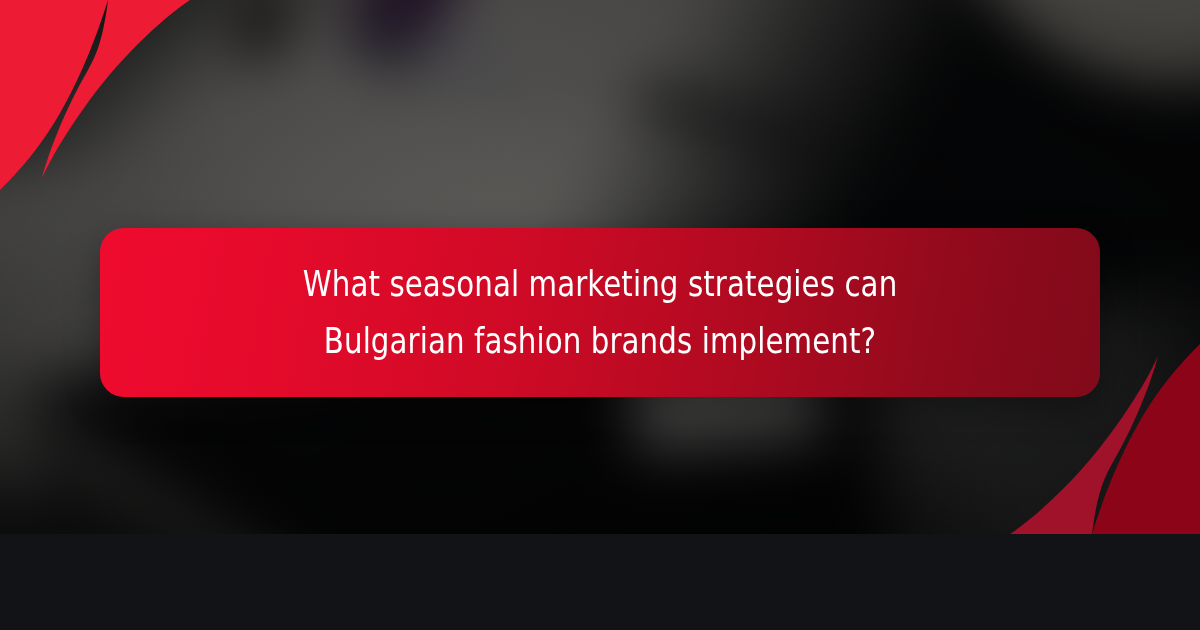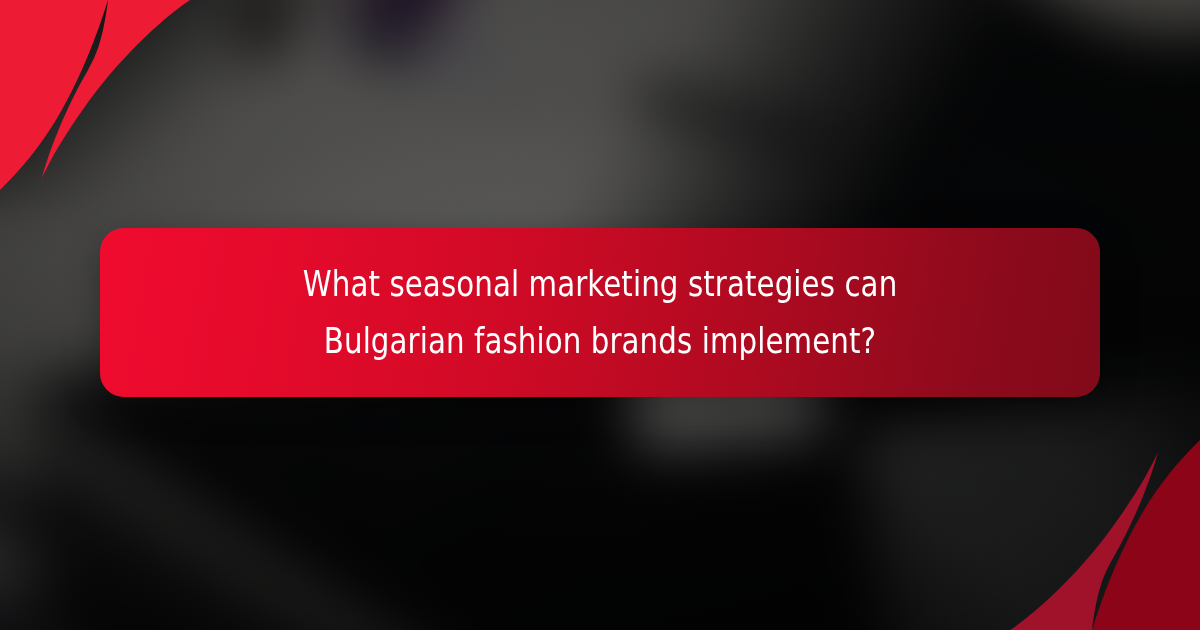--- a/index.html
+++ b/index.html
@@ -6,21 +6,21 @@
 
   html, body {
     width:1200px; height:630px;
     overflow:hidden;
     background:#111317;
     font-family:"Liberation Sans", sans-serif;
   }
 
   #card {
     position:relative;
-    width:1200px; height:630px;
+    width:1200px; height:534px;
     overflow:hidden;
     background:#0d0f12;
   }
 
   
   .photo {
     position:absolute;
     inset:-70px;
     filter:blur(26px) saturate(0.95);
     transform:scale(1.06);

